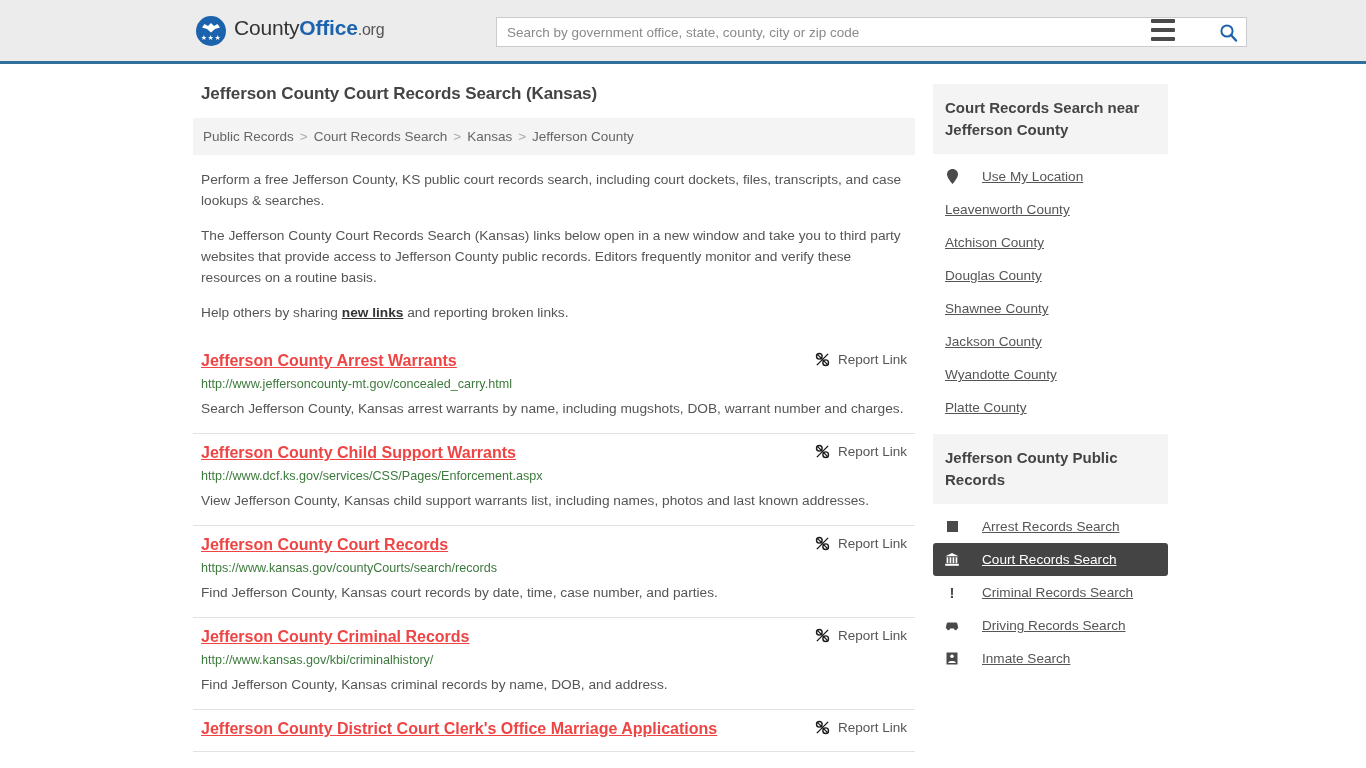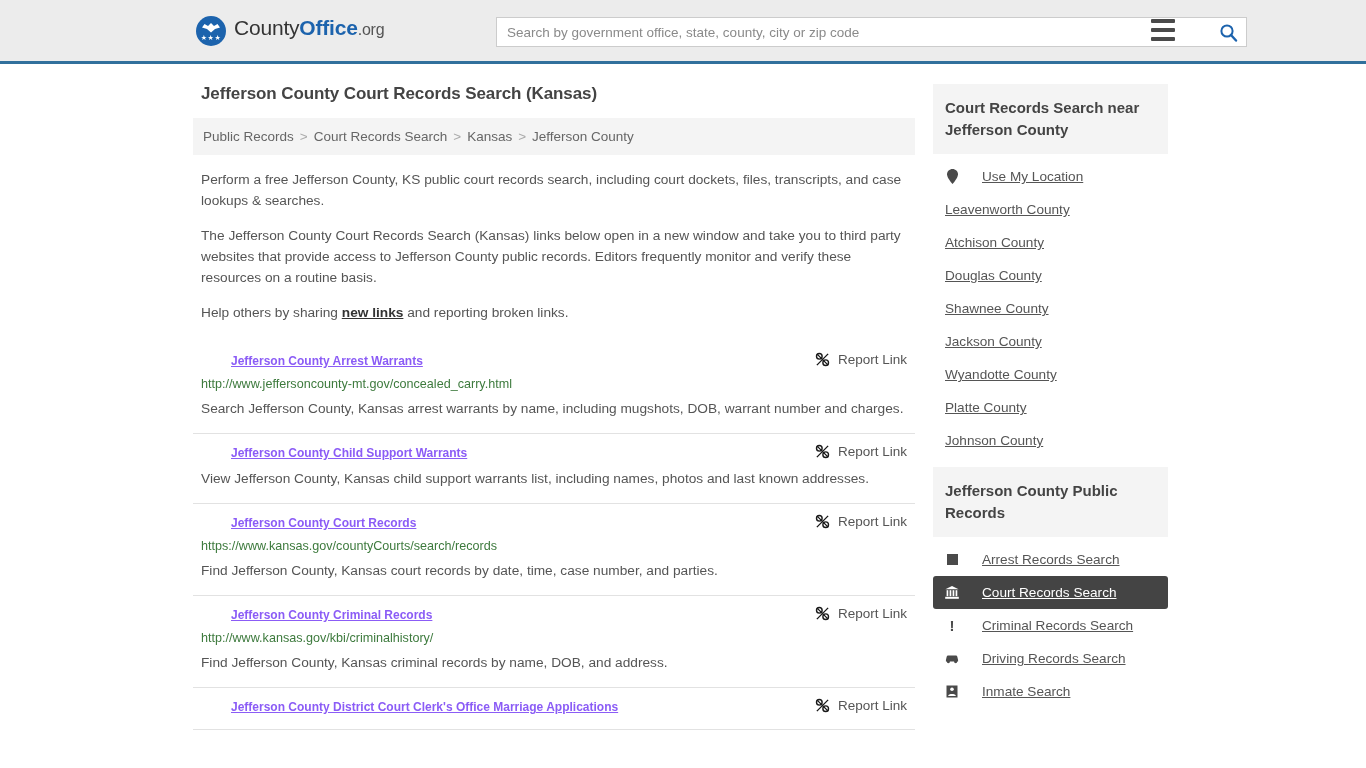--- a/index.html
+++ b/index.html
@@ -155,27 +155,26 @@
     border-bottom: 1px solid #e2e2e2;
     padding: 9px 8px 12px 8px;
   }
   .result:first-child { padding-top: 14px; }
   .result-head {
     display: flex;
     align-items: flex-start;
     justify-content: space-between;
   }
   .result-title {
-    font-size: 12px;
+    font-size: 16px;
     font-weight: bold;
-    color: #8b5cf6;
+    color: #ef4444;
     text-decoration: underline;
     cursor: pointer;
     line-height: 20px;
-    margin-left: 30px;
   }
   .report-link {
     display: flex;
     align-items: center;
     gap: 8px;
     color: #555555;
     font-size: 13.5px;
     white-space: nowrap;
     cursor: pointer;
     margin-left: 14px;
@@ -317,20 +316,21 @@
             <a class="result-title">Jefferson County Child Support Warrants</a>
             <div class="report-link">
               <svg width="15" height="15" viewBox="0 0 16 16">
                 <path d="M2 2 L14 14 M14 2 L2 14" stroke="#1a1a1a" stroke-width="1.5" fill="none"></path>
                 <circle cx="4.6" cy="4.6" r="3" fill="none" stroke="#1a1a1a" stroke-width="1.5"></circle>
                 <circle cx="11.4" cy="11.4" r="3" fill="none" stroke="#1a1a1a" stroke-width="1.5"></circle>
               </svg>
               <span>Report Link</span>
             </div>
           </div>
+          <a class="result-url">http://www.dcf.ks.gov/services/CSS/Pages/Enforcement.aspx</a>
           <div class="result-desc">View Jefferson County, Kansas child support warrants list, including names, photos and last known addresses.</div>
         </div>
 
         <div class="result">
           <div class="result-head">
             <a class="result-title">Jefferson County Court Records</a>
             <div class="report-link">
               <svg width="15" height="15" viewBox="0 0 16 16">
                 <path d="M2 2 L14 14 M14 2 L2 14" stroke="#1a1a1a" stroke-width="1.5" fill="none"></path>
                 <circle cx="4.6" cy="4.6" r="3" fill="none" stroke="#1a1a1a" stroke-width="1.5"></circle>
@@ -404,23 +404,20 @@
             <span class="label">Shawnee County</span>
           </div>
           <div class="side-item">
             <span class="label">Jackson County</span>
           </div>
           <div class="side-item">
             <span class="label">Wyandotte County</span>
           </div>
           <div class="side-item">
             <span class="label">Platte County</span>
-          </div>
-          <div class="side-item">
-            <span class="label">Johnson County</span>
           </div>
         </div>
       </div>
 
       <div class="side-box">
         <div class="side-head">Jefferson County Public Records</div>
         <div class="side-list">
 
           <div class="side-item">
             <span class="ico">

